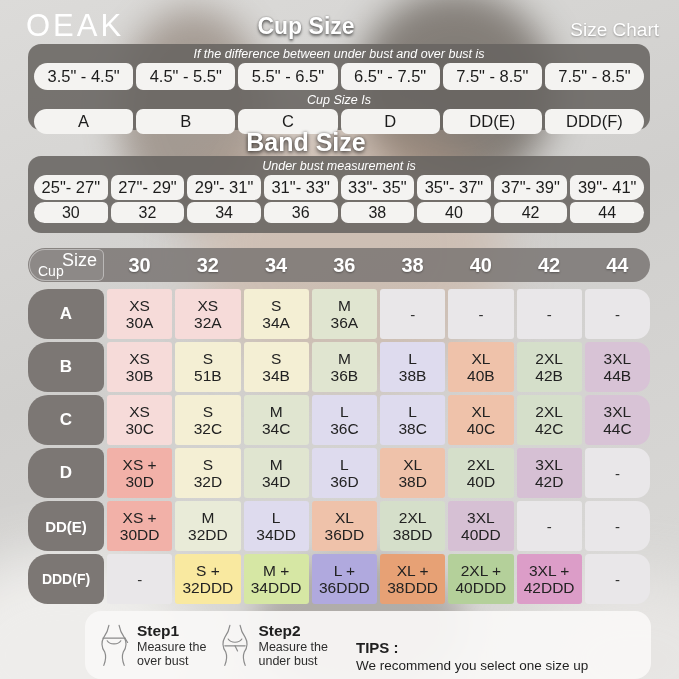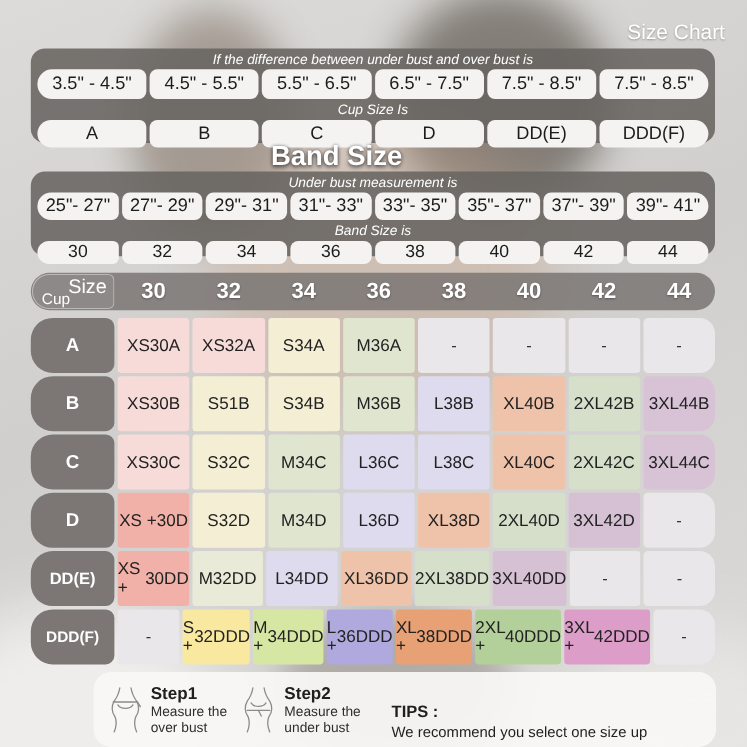--- a/index.html
+++ b/index.html
@@ -43,21 +43,21 @@
           box-shadow:inset 0 0 0 1px rgba(255,255,255,.4);}
   .c-top{position:absolute;top:1px;right:7px;font-size:18px;color:#fff;}
   .c-bot{position:absolute;bottom:2px;left:9px;font-size:14px;color:#fff;}
   .mcol{color:#fff;font-size:20px;font-weight:bold;text-align:center;line-height:34px;
         text-shadow:0 1px 2px rgba(0,0,0,.35);}
 
   .mbody{position:absolute;left:28px;width:622px;top:289px;display:flex;flex-direction:column;gap:3px;}
   .mrow{height:50px;}
   .rlabel{background:#7c7774;color:#fff;font-weight:bold;display:flex;align-items:center;justify-content:center;
           border-radius:20px 8px 8px 20px;}
-  .cell{display:flex;flex-direction:row;align-items:center;justify-content:center;border-radius:3px;
+  .cell{display:flex;flex-direction:column;align-items:center;justify-content:center;border-radius:3px;
         color:#222;font-size:15.5px;font-weight:500;line-height:17px;}
   .cell:last-child{border-radius:4px 14px 14px 4px;}
   .dash{font-size:15px;color:#333;}
 
   .footer{position:absolute;left:85px;width:566px;top:611px;height:68px;background:rgba(249,248,246,.93);
           border-radius:16px;display:flex;align-items:center;box-sizing:border-box;padding:0 12px;}
   .fig{width:34px;height:48px;flex:0 0 auto;}
   .step{margin:0 12px 0 6px;}
   .step .t{font-size:15.5px;font-weight:bold;color:#1f1f1f;}
   .step .l{font-size:12.5px;color:#2e2e2e;line-height:14px;}
@@ -72,20 +72,22 @@
 
   <div>
     <div class="blob hair-left"></div>
     <div class="blob hair-right"></div>
     <div class="blob skin"></div>
     <div class="blob legs"></div>
     <div class="blob glow-bl"></div>
     <div class="blob glow-br"></div>
   </div>
 
+  <div class="logo">OEAK</div>
+  <div class="cup-title">Cup Size</div>
   <div class="chart-label">Size Chart</div>
 
   <section class="panel cup-panel">
     <div class="q">If the  difference between under bust and over bust is</div>
     <div class="pillrow" id="cup-ranges">
         <div class="pill h27">3.5" - 4.5"</div>
         <div class="pill h27">4.5" - 5.5"</div>
         <div class="pill h27">5.5" - 6.5"</div>
         <div class="pill h27">6.5" - 7.5"</div>
         <div class="pill h27">7.5" - 8.5"</div>
@@ -109,21 +111,20 @@
     <div class="pillrow" id="band-ranges">
         <div class="pill h25">25"- 27"</div>
         <div class="pill h25">27"- 29"</div>
         <div class="pill h25">29"- 31"</div>
         <div class="pill h25">31"- 33"</div>
         <div class="pill h25">33"- 35"</div>
         <div class="pill h25">35"- 37"</div>
         <div class="pill h25">37"- 39"</div>
         <div class="pill h25">39"- 41"</div>
       </div>
-    <div class="q">Band Size is</div>
     <div class="pillrow" id="band-numbers">
         <div class="pill h21">30</div>
         <div class="pill h21">32</div>
         <div class="pill h21">34</div>
         <div class="pill h21">36</div>
         <div class="pill h21">38</div>
         <div class="pill h21">40</div>
         <div class="pill h21">42</div>
         <div class="pill h21">44</div>
       </div>

